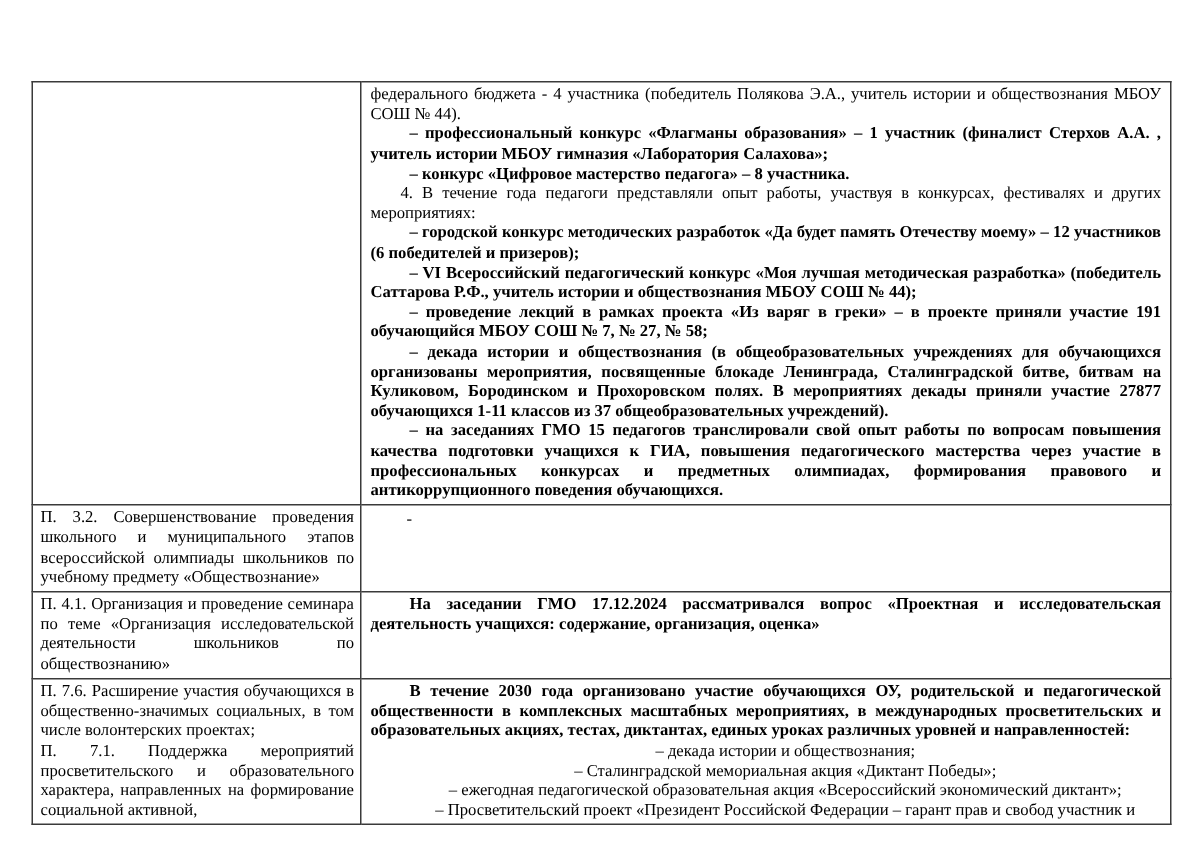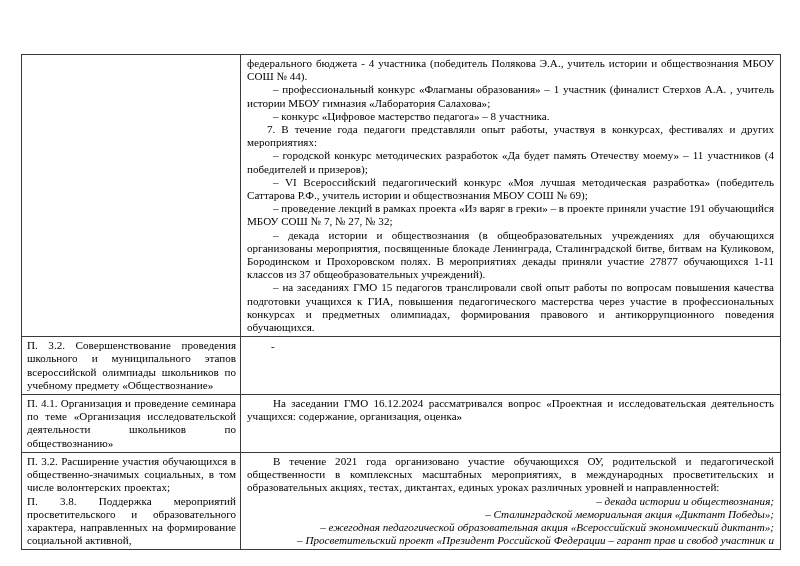--- a/index.html
+++ b/index.html
@@ -48,57 +48,57 @@
   p {
     margin: 0;
     font-size: 11.1px;
     line-height: 13.2px;
     text-align: justify;
     text-justify: inter-word;
     hyphens: none;
   }
   p.ind {
     text-indent: 26px;
+    font-weight: bold;
   }
   p.ind-sm {
     text-indent: 20px;
   }
   .dash-cell {
     padding-left: 30px;
     padding-top: 3px;
     font-size: 11.1px;
     line-height: 13.2px;
   }
   .bullet-line {
     text-indent: 26px;
-    text-align: right;
-    font-style: italic;
+    text-align: center;
   }
 </style>
 </head>
 <body>
 
 <div class="page">
 
   <table class="doc-table">
     <tbody>
 
       <tr>
         <td class="col-left">
           <div class="cellpad"></div>
         </td>
         <td class="col-right">
           <div class="cellpad-r">
             <p>федерального бюджета  - 4 участника (победитель Полякова Э.А., учитель истории и обществознания МБОУ СОШ № 44).</p>
             <p class="ind">– профессиональный конкурс «Флагманы образования» – 1 участник (финалист Стерхов А.А.      , учитель истории МБОУ гимназия «Лаборатория Салахова»;</p>
             <p class="ind">– конкурс «Цифровое мастерство педагога» – 8 участника.</p>
-            <p class="ind-sm">7. В течение года педагоги представляли опыт работы, участвуя в конкурсах, фестивалях и других мероприятиях:</p>
-            <p class="ind">– городской конкурс методических разработок  «Да будет память Отечеству моему» – 11 участников (4 победителей и призеров);</p>
-            <p class="ind">– VI Всероссийский педагогический конкурс «Моя лучшая методическая разработка» (победитель Саттарова Р.Ф., учитель истории и обществознания МБОУ СОШ № 69);</p>
-            <p class="ind">– проведение лекций в рамках проекта «Из варяг в греки» – в проекте приняли участие 191 обучающийся МБОУ СОШ № 7, № 27, № 32;</p>
+            <p class="ind-sm">4. В течение года педагоги представляли опыт работы, участвуя в конкурсах, фестивалях и других мероприятиях:</p>
+            <p class="ind">– городской конкурс методических разработок  «Да будет память Отечеству моему» – 12 участников (6 победителей и призеров);</p>
+            <p class="ind">– VI Всероссийский педагогический конкурс «Моя лучшая методическая разработка» (победитель Саттарова Р.Ф., учитель истории и обществознания МБОУ СОШ № 44);</p>
+            <p class="ind">– проведение лекций в рамках проекта «Из варяг в греки» – в проекте приняли участие 191 обучающийся МБОУ СОШ № 7, № 27, № 58;</p>
             <p class="ind">– декада истории и обществознания (в общеобразовательных учреждениях для обучающихся организованы мероприятия, посвященные блокаде Ленинграда, Сталинградской битве, битвам на Куликовом, Бородинском и Прохоровском полях. В мероприятиях декады приняли участие 27877 обучающихся 1-11 классов из 37 общеобразовательных учреждений).</p>
             <p class="ind">– на заседаниях ГМО 15 педагогов транслировали свой опыт работы по вопросам повышения качества подготовки учащихся к ГИА, повышения педагогического мастерства через участие в профессиональных конкурсах и предметных олимпиадах, формирования правового и антикоррупционного поведения обучающихся.</p>
           </div>
         </td>
       </tr>
 
       <tr>
         <td class="col-left">
           <div class="cellpad">
             <p>П. 3.2. Совершенствование проведения школьного и муниципального этапов всероссийской олимпиады школьников по учебному предмету «Обществознание»</p>
@@ -110,35 +110,35 @@
       </tr>
 
       <tr>
         <td class="col-left">
           <div class="cellpad">
             <p>П. 4.1. Организация и проведение семинара по теме «Организация исследовательской деятельности школьников по обществознанию»</p>
           </div>
         </td>
         <td class="col-right">
           <div class="cellpad-r">
-            <p class="ind">На заседании ГМО 16.12.2024 рассматривался вопрос «Проектная и исследовательская деятельность учащихся: содержание, организация, оценка»</p>
+            <p class="ind">На заседании ГМО 17.12.2024 рассматривался вопрос «Проектная и исследовательская деятельность учащихся: содержание, организация, оценка»</p>
           </div>
         </td>
       </tr>
 
       <tr>
         <td class="col-left">
           <div class="cellpad">
-            <p>П. 3.2. Расширение участия обучающихся в общественно-значимых социальных, в том числе волонтерских проектах;</p>
-            <p>П. 3.8. Поддержка мероприятий просветительского и образовательного характера, направленных на формирование социальной активной,</p>
+            <p>П. 7.6. Расширение участия обучающихся в общественно-значимых социальных, в том числе волонтерских проектах;</p>
+            <p>П. 7.1. Поддержка мероприятий просветительского и образовательного характера, направленных на формирование социальной активной,</p>
           </div>
         </td>
         <td class="col-right">
           <div class="cellpad-r">
-            <p class="ind">В течение 2021 года организовано участие обучающихся ОУ, родительской и педагогической общественности в комплексных масштабных мероприятиях, в международных просветительских и образовательных акциях, тестах, диктантах, единых уроках различных уровней и направленностей:</p>
+            <p class="ind">В течение 2030 года организовано участие обучающихся ОУ, родительской и педагогической общественности в комплексных масштабных мероприятиях, в международных просветительских и образовательных акциях, тестах, диктантах, единых уроках различных уровней и направленностей:</p>
             <p class="bullet-line">– декада истории и обществознания;</p>
             <p class="bullet-line">– Сталинградской мемориальная акция «Диктант Победы»;</p>
             <p class="bullet-line">– ежегодная  педагогической образовательная акция «Всероссийский экономический диктант»;</p>
             <p class="bullet-line">– Просветительский проект «Президент Российской Федерации – гарант прав и свобод участник и</p>
           </div>
         </td>
       </tr>
 
     </tbody>
   </table>

